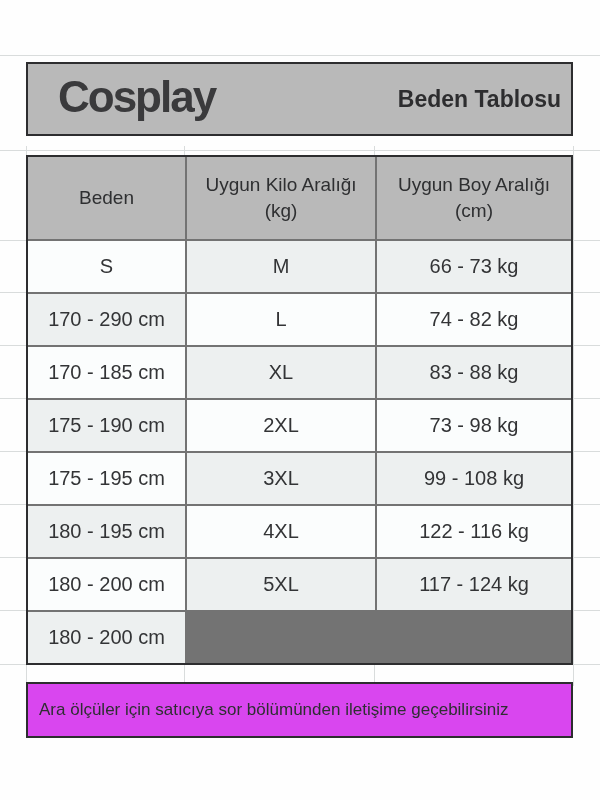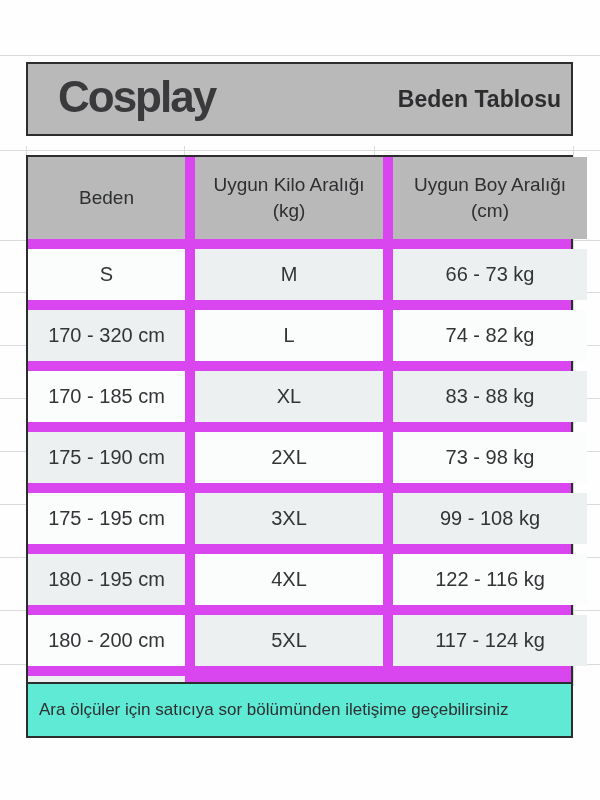--- a/index.html
+++ b/index.html
@@ -42,22 +42,22 @@
     color: #2d2d2f;
   }
 
   .size-table {
     position: absolute;
     left: 26px; top: 155px;
     width: 547px;
     display: grid;
     grid-template-columns: 157px 188px 194px;
     grid-template-rows: 82px repeat(8, 51px);
-    gap: 10px;
-    background: #d946ef;
+    gap: 2px;
+    background: #737373;
     border: 2px solid #2d2d2f;
     z-index: 1;
   }
   .cell {
     display: flex;
     flex-direction: column;
     align-items: center;
     justify-content: center;
     text-align: center;
     font-size: 20px;
@@ -69,21 +69,21 @@
     font-size: 19px;
     color: #2e2f31;
     line-height: 1.35;
   }
   .cell.r-b { background: #edf0f0; }
 
   .info-bar {
     position: absolute;
     left: 26px; top: 682px;
     width: 547px; height: 56px;
-    background: #5eead4;
+    background: #d946ef;
     border: 2px solid #2d2d2f;
     display: flex;
     align-items: center;
     padding-left: 11px;
     font-size: 17px;
     color: #2e2f31;
     z-index: 1;
   }
 </style>
 </head>
@@ -123,21 +123,21 @@
     </div>
     <div class="cell head">
       <div>Uygun Boy Aralığı</div>
       <div>(cm)</div>
     </div>
 
     <div class="cell r-a">S</div>
 
     <div class="cell r-b">M</div>
     <div class="cell r-b">66 - 73 kg</div>
-    <div class="cell r-b">170 - 320 cm</div>
+    <div class="cell r-b">170 - 290 cm</div>
 
     <div class="cell r-a">L</div>
     <div class="cell r-a">74 - 82 kg</div>
     <div class="cell r-a">170 - 185 cm</div>
 
     <div class="cell r-b">XL</div>
     <div class="cell r-b">83 - 88 kg</div>
     <div class="cell r-b">175 - 190 cm</div>
 
     <div class="cell r-a">2XL</div>

